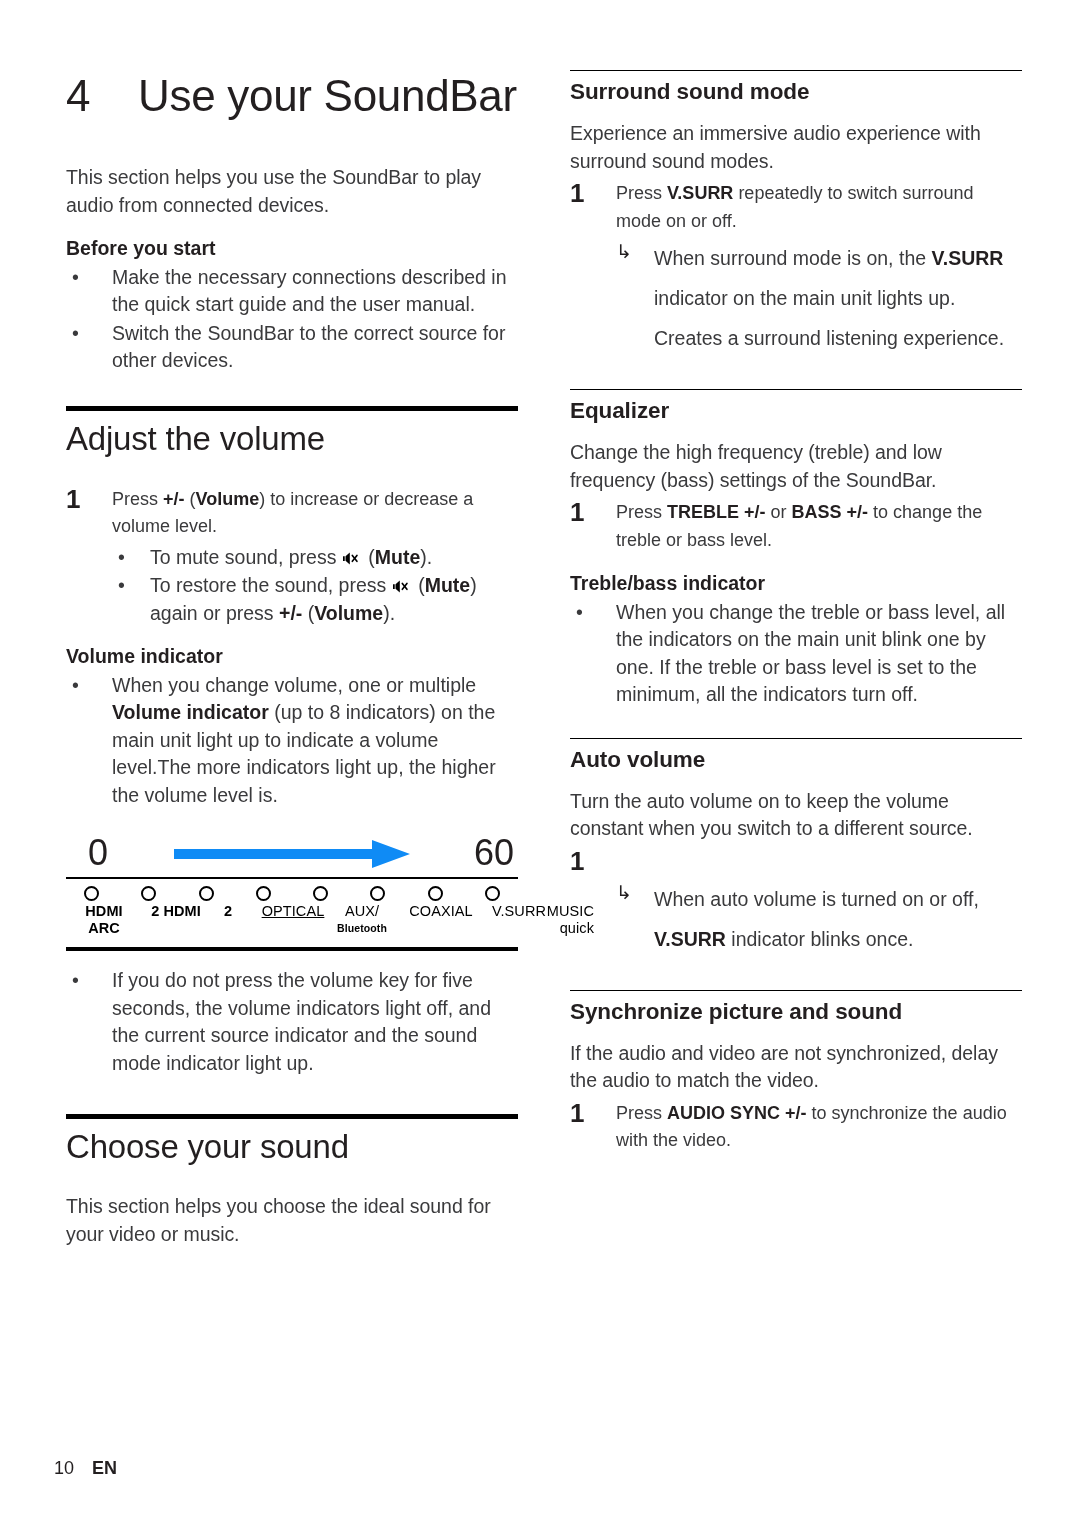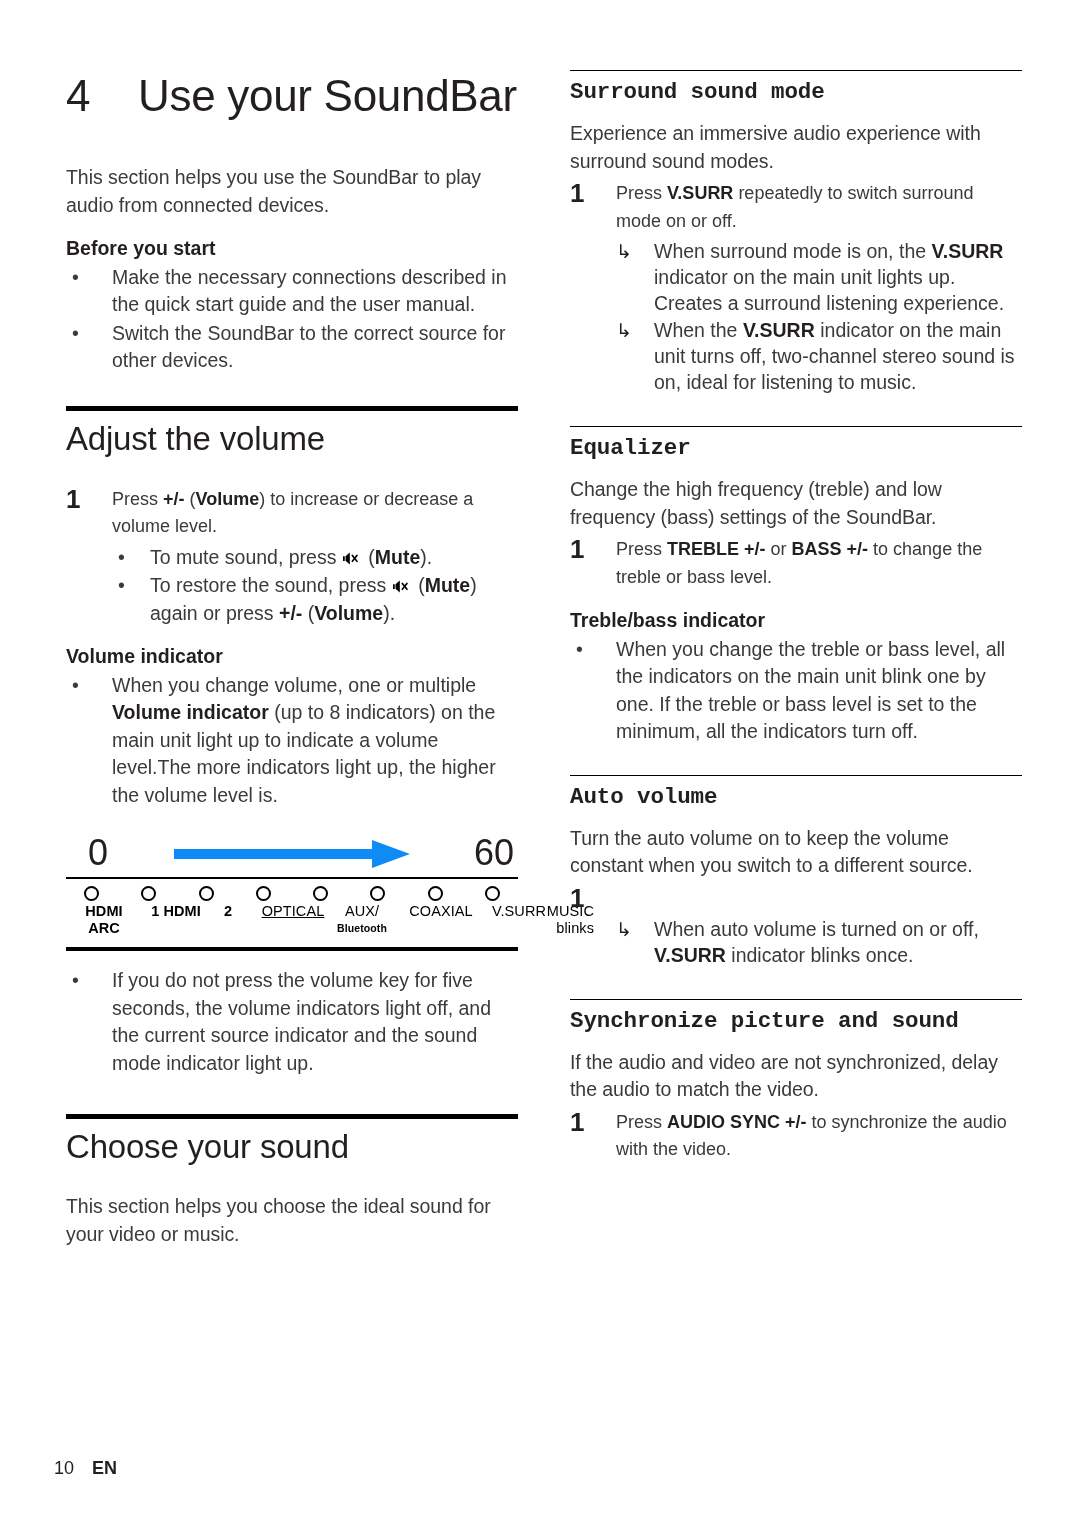--- a/index.html
+++ b/index.html
@@ -78,21 +78,20 @@
     font-size: 0;
     line-height: 0;
   }
   .section-h2 {
     font-size: 22.5px;
     font-weight: 700;
     line-height: 28px;
     margin: 0 0 14px 0;
     letter-spacing: -0.1px;
     color: #231f20;
-    font-family: Liberation Mono, monospace;
   }
 
   
   .para {
     font-size: 19.5px;
     line-height: 27.5px;
     margin: 0 0 13px 0;
     color: #3a3a3c;
     letter-spacing: -0.05px;
   }
@@ -169,21 +168,21 @@
     width: 38px;
     font-size: 19px;
     line-height: 27.5px;
     color: #231f20;
     font-family: "DejaVu Sans", sans-serif;
   }
   .arrow-b .mark::before { content: "\21B3"; }
   .arrow-b .arrow-text {
     flex: 1 1 auto;
     font-size: 19.5px;
-    line-height: 26px;
+    line-height: 40px;
     color: #3a3a3c;
   }
 
   
   .mute-ico {
     display: inline-block;
     vertical-align: -2px;
     width: 19px;
     height: 15px;
     margin: 0 1px;
@@ -363,41 +362,41 @@
         <span class="led"></span>
         <span class="led"></span>
         <span class="led"></span>
       </div>
       <div class="fig-labels">
         <div class="lbl" style="left:0px; width:76px;">
           <span>HDMI</span>
           <span class="l2">ARC</span>
         </div>
         <div class="lbl" style="left:68px; width:84px;">
-          <span>1 HDMI</span>
+          <span>2 HDMI</span>
         </div>
         <div class="lbl" style="left:145px; width:34px;">
           <span>2</span>
         </div>
         <div class="lbl norm" style="left:178px; width:98px;text-decoration:underline;">
           <span>OPTICAL</span>
         </div>
         <div class="lbl norm" style="left:258px; width:76px;">
           <span>AUX/</span>
           <span class="small">Bluetooth</span>
         </div>
         <div class="lbl norm" style="left:327px; width:96px;">
           <span>COAXIAL</span>
         </div>
         <div class="lbl norm" style="left:413px; width:80px;">
           <span>V.SURR</span>
         </div>
         <div class="lbl norm" style="left:384px; width:144px; text-align:right;">
           <span>MUSIC</span>
-          <span class="l2">blinks</span>
+          <span class="l2">quick</span>
         </div>
       </div>
       <div class="fig-rule-bottom"></div>
     </div>
 
     <div class="bullet">
       <span class="mark dot"></span>
       <span class="bullet-text">If you do not press the volume key for five seconds, the volume indicators light off, and the current source indicator and the sound mode indicator light up.</span>
     </div>
 
@@ -417,24 +416,20 @@
     <div class="step">
       <div class="step-num">1</div>
       <div class="step-body"><span>Press </span><b>V.SURR</b><span> repeatedly to switch surround mode on or off.</span></div>
     </div>
 
     <div class="arrow-b">
       <span class="mark"></span>
       <span class="arrow-text"><span>When surround mode is on, the </span><b>V.SURR</b><span> indicator on the main unit lights up. Creates a surround listening experience.</span></span>
     </div>
 
-    <div class="arrow-b">
-      <span class="mark"></span>
-      <span class="arrow-text"><span>When the </span><b>V.SURR</b><span> indicator on the main unit turns off, two-channel stereo sound is on, ideal for listening to music.</span></span>
-    </div>
 
     <div style="height:30px"></div>
     <div class="rule-thin"></div>
     <h3 class="section-h2">Equalizer</h3>
     <p class="para tight">Change the high frequency (treble) and low frequency (bass) settings of the SoundBar.</p>
 
     <div class="step">
       <div class="step-num">1</div>
       <div class="step-body"><span>Press </span><b>TREBLE +/-</b><span> or </span><b>BASS +/-</b><span> to change the treble or bass level.</span></div>
     </div>

